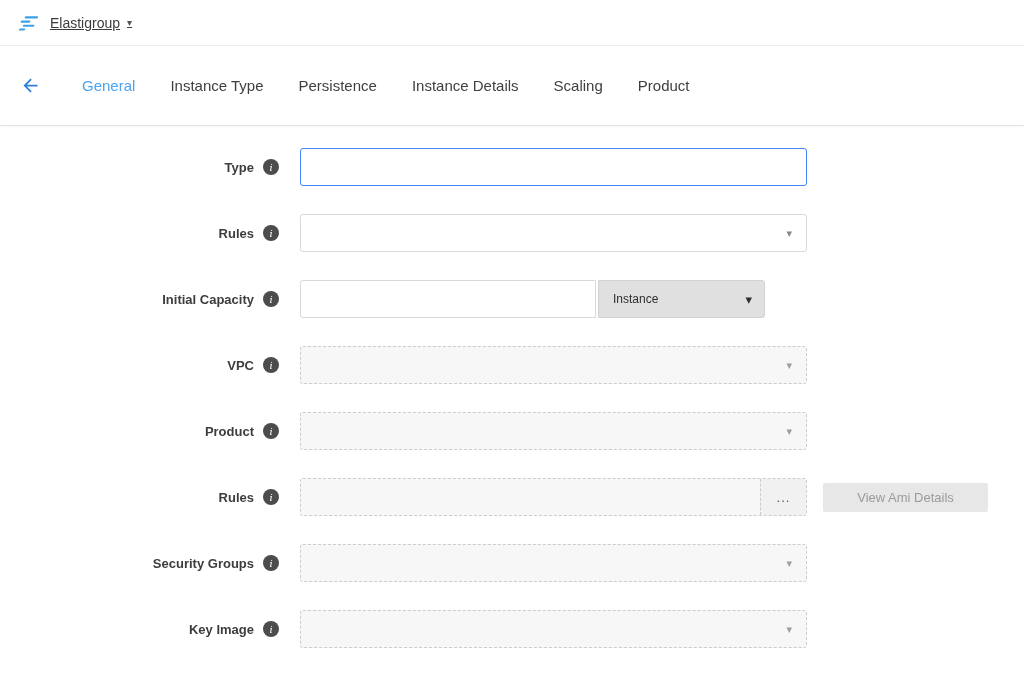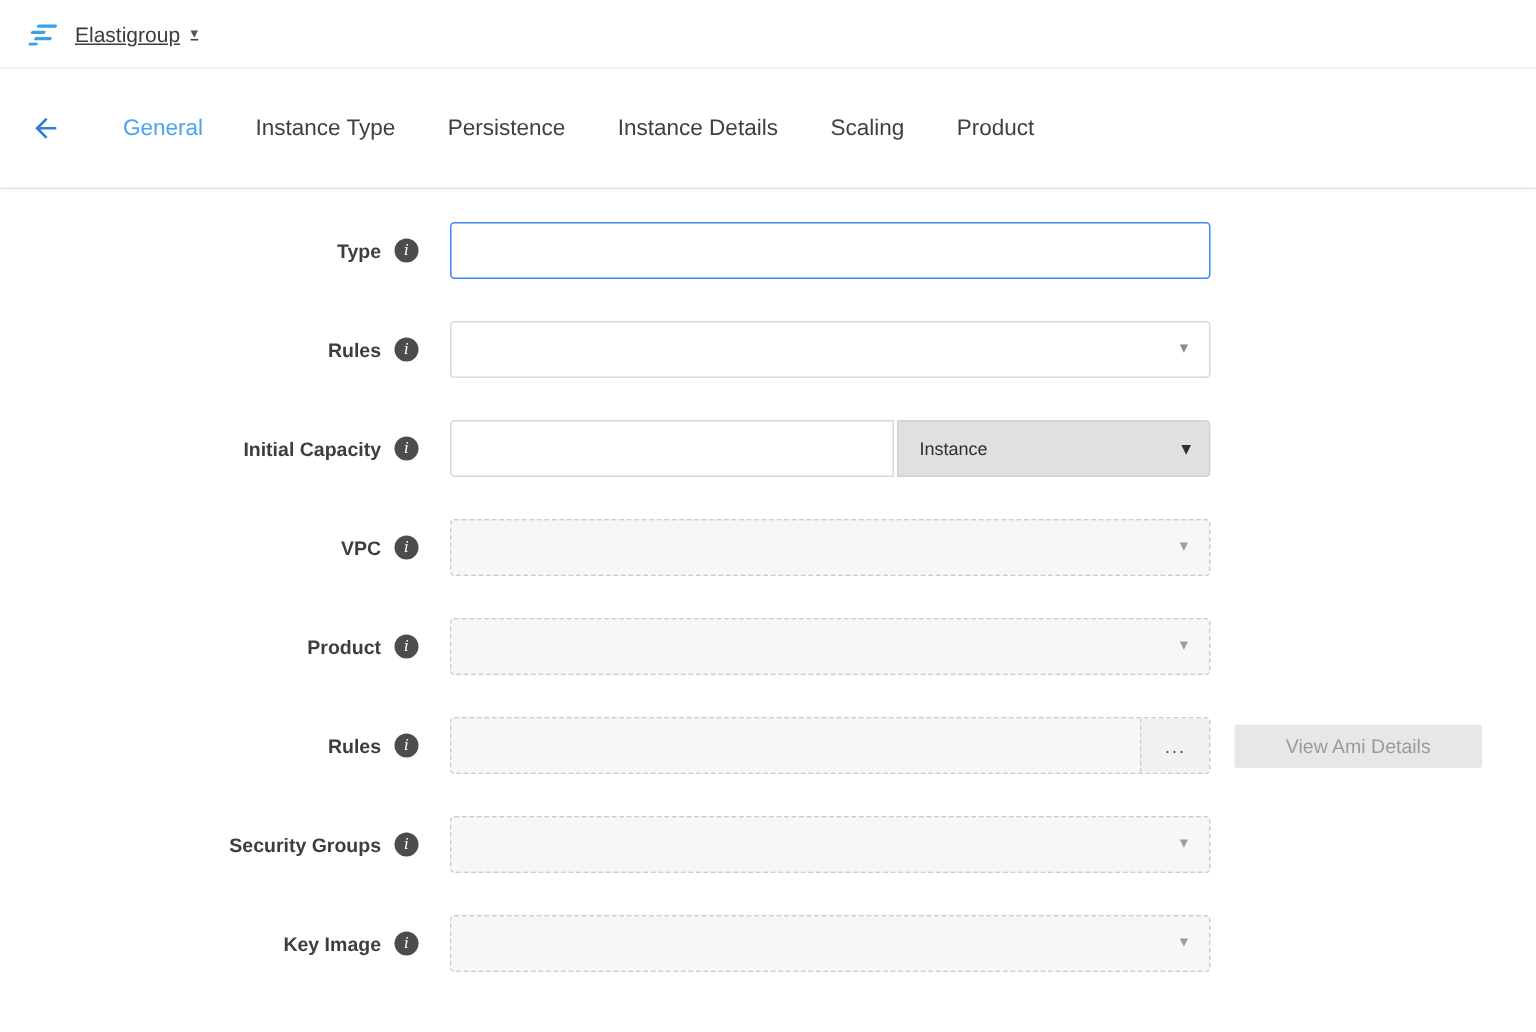--- a/index.html
+++ b/index.html
@@ -74,21 +74,21 @@
   .select.disabled{
     background:var(--disabled-bg);border:1px dashed var(--dashed-border);
     cursor:default;
   }
   .select.disabled .caret{color:#9e9e9e;}
   
   .ic-input{width:296px;height:38px;border:1px solid var(--border-color);
     border-radius:3px 0 0 3px;padding:0 12px;font-size:13px;outline:none;
     font-family:"Liberation Sans", sans-serif;}
   .unit-select{
-    width:209px;height:38px;margin-left:2px;background:var(--unit-bg);
+    width:167px;height:38px;margin-left:2px;background:var(--unit-bg);
     border:1px solid #d2d2d2;border-radius:0 3px 3px 0;
     display:flex;align-items:center;padding:0 30px 0 14px;
     font-size:12px;color:#2f2f2f;position:relative;cursor:pointer;
   }
   .unit-select .caret{
     position:absolute;right:12px;top:50%;transform:translateY(-50%);
     color:#2f2f2f;font-size:13px;line-height:1;
   }
   
   .image-field{

